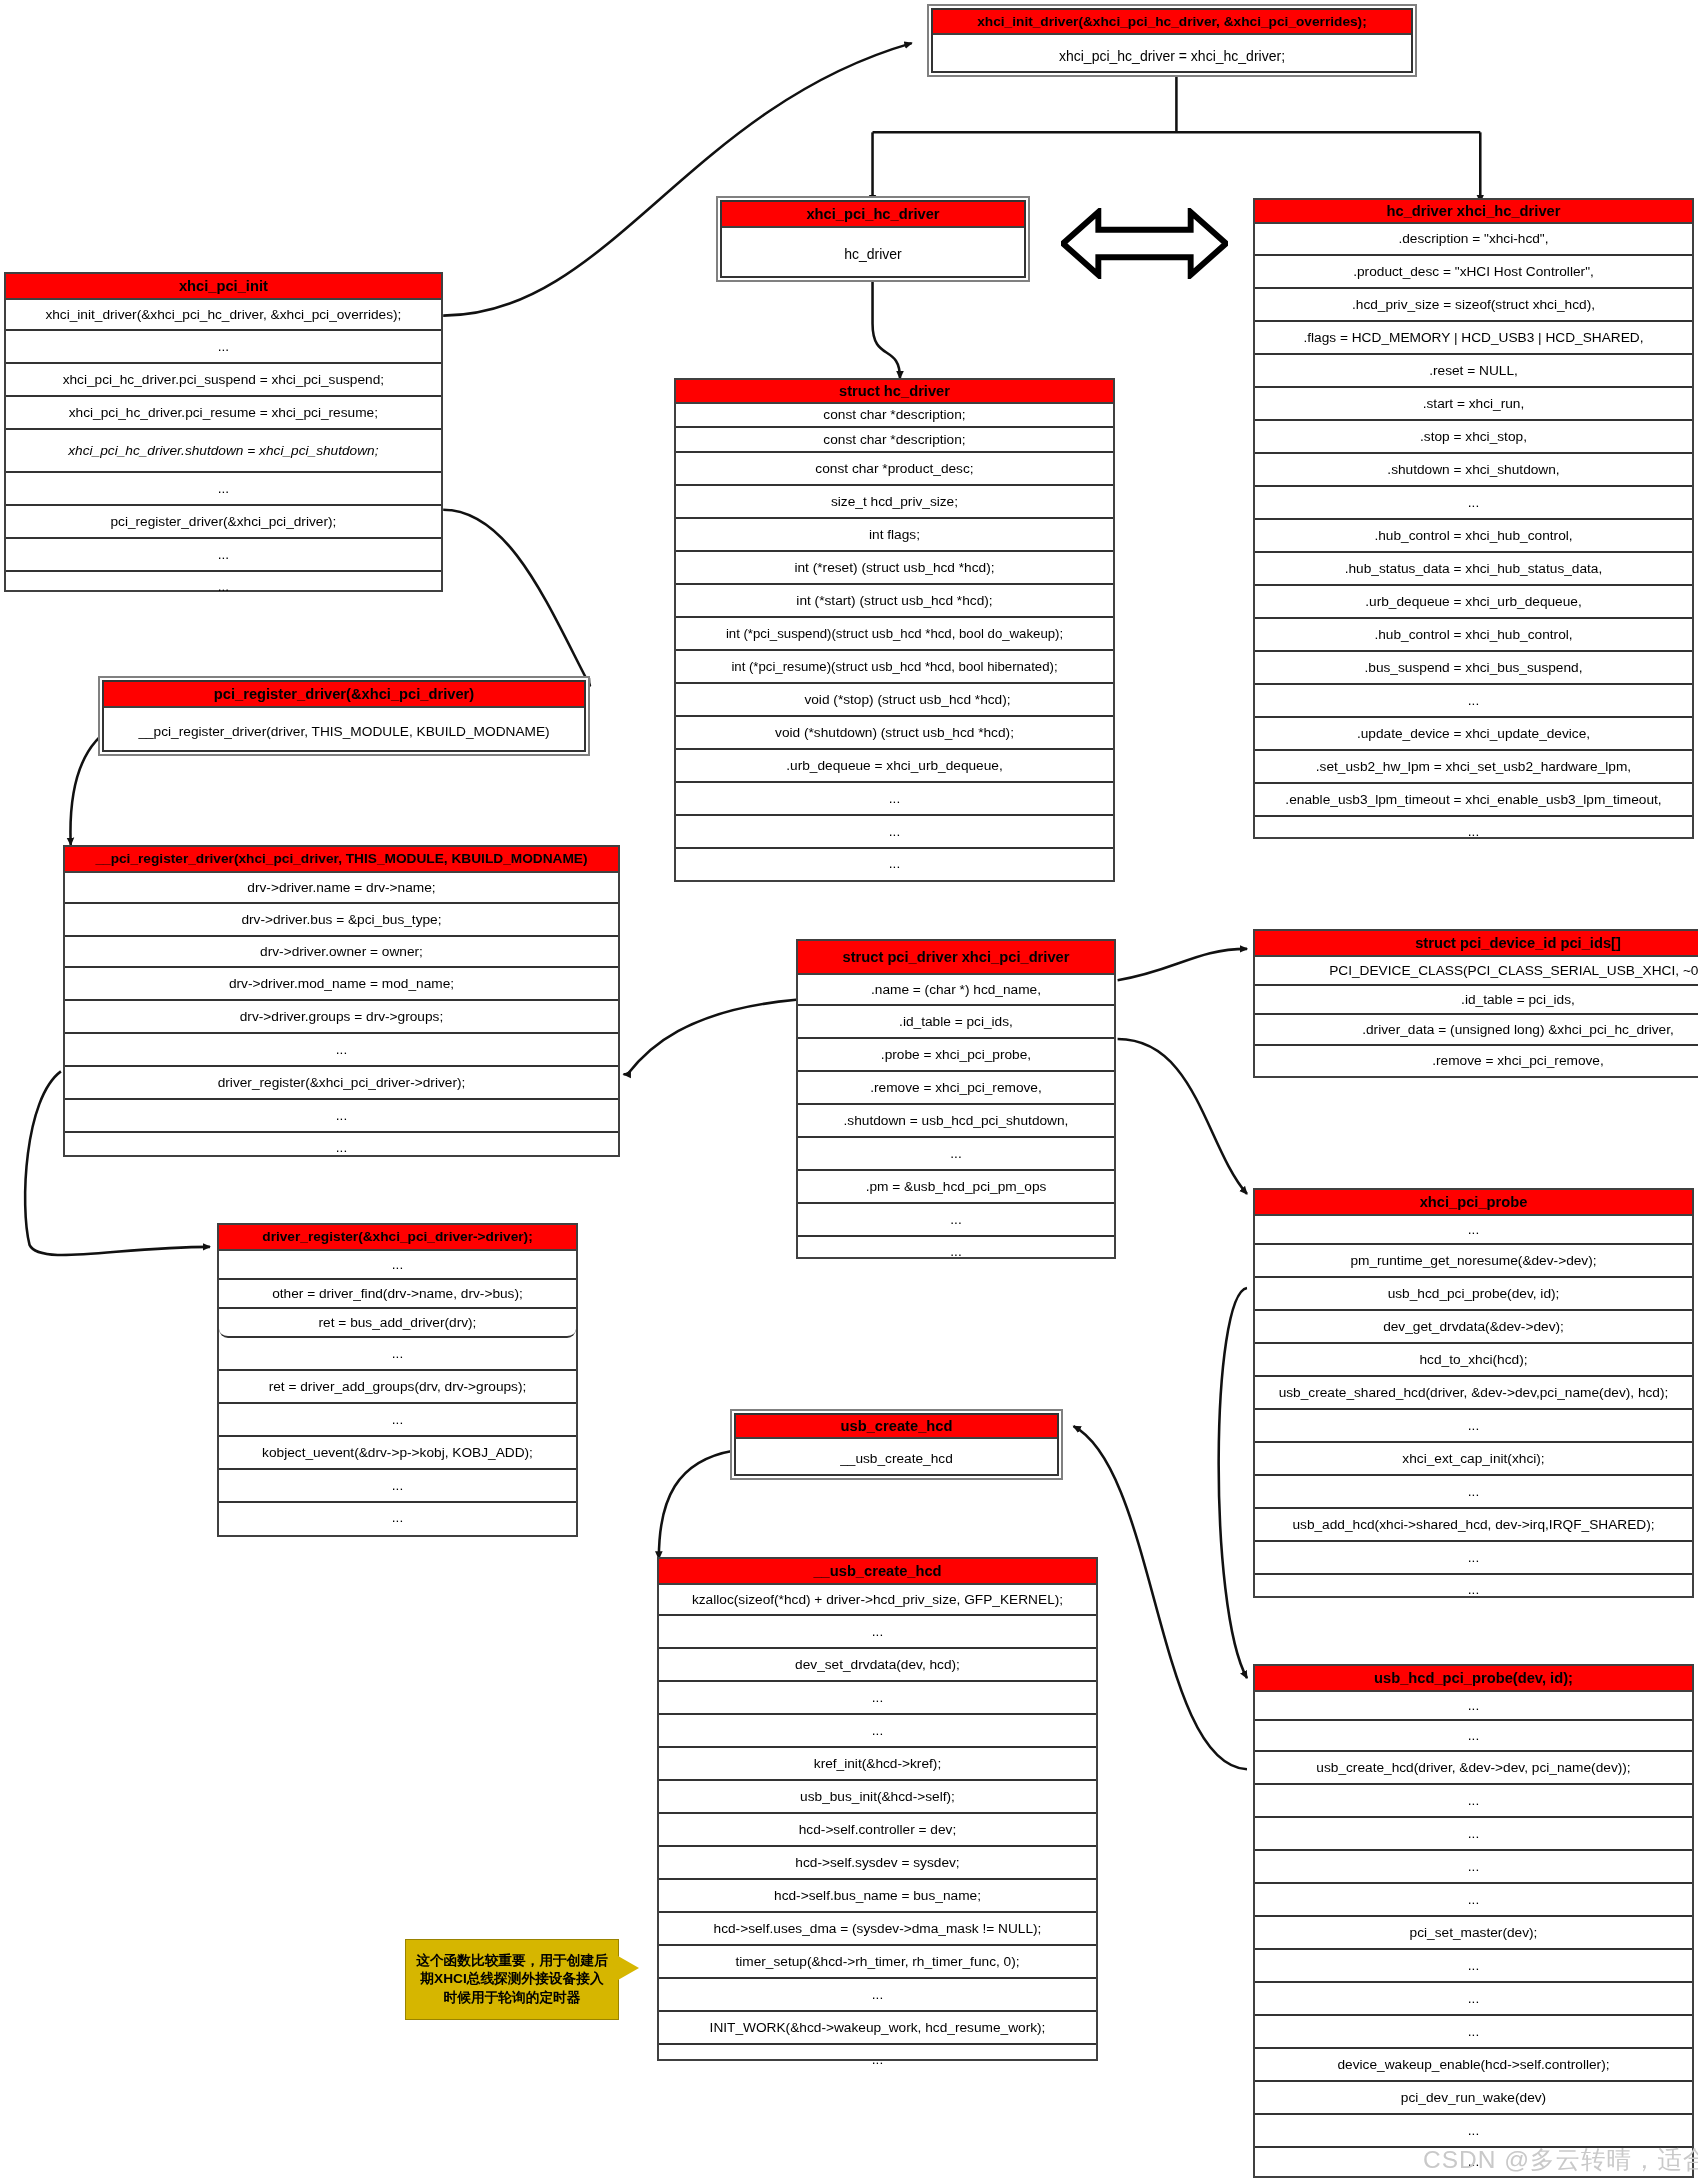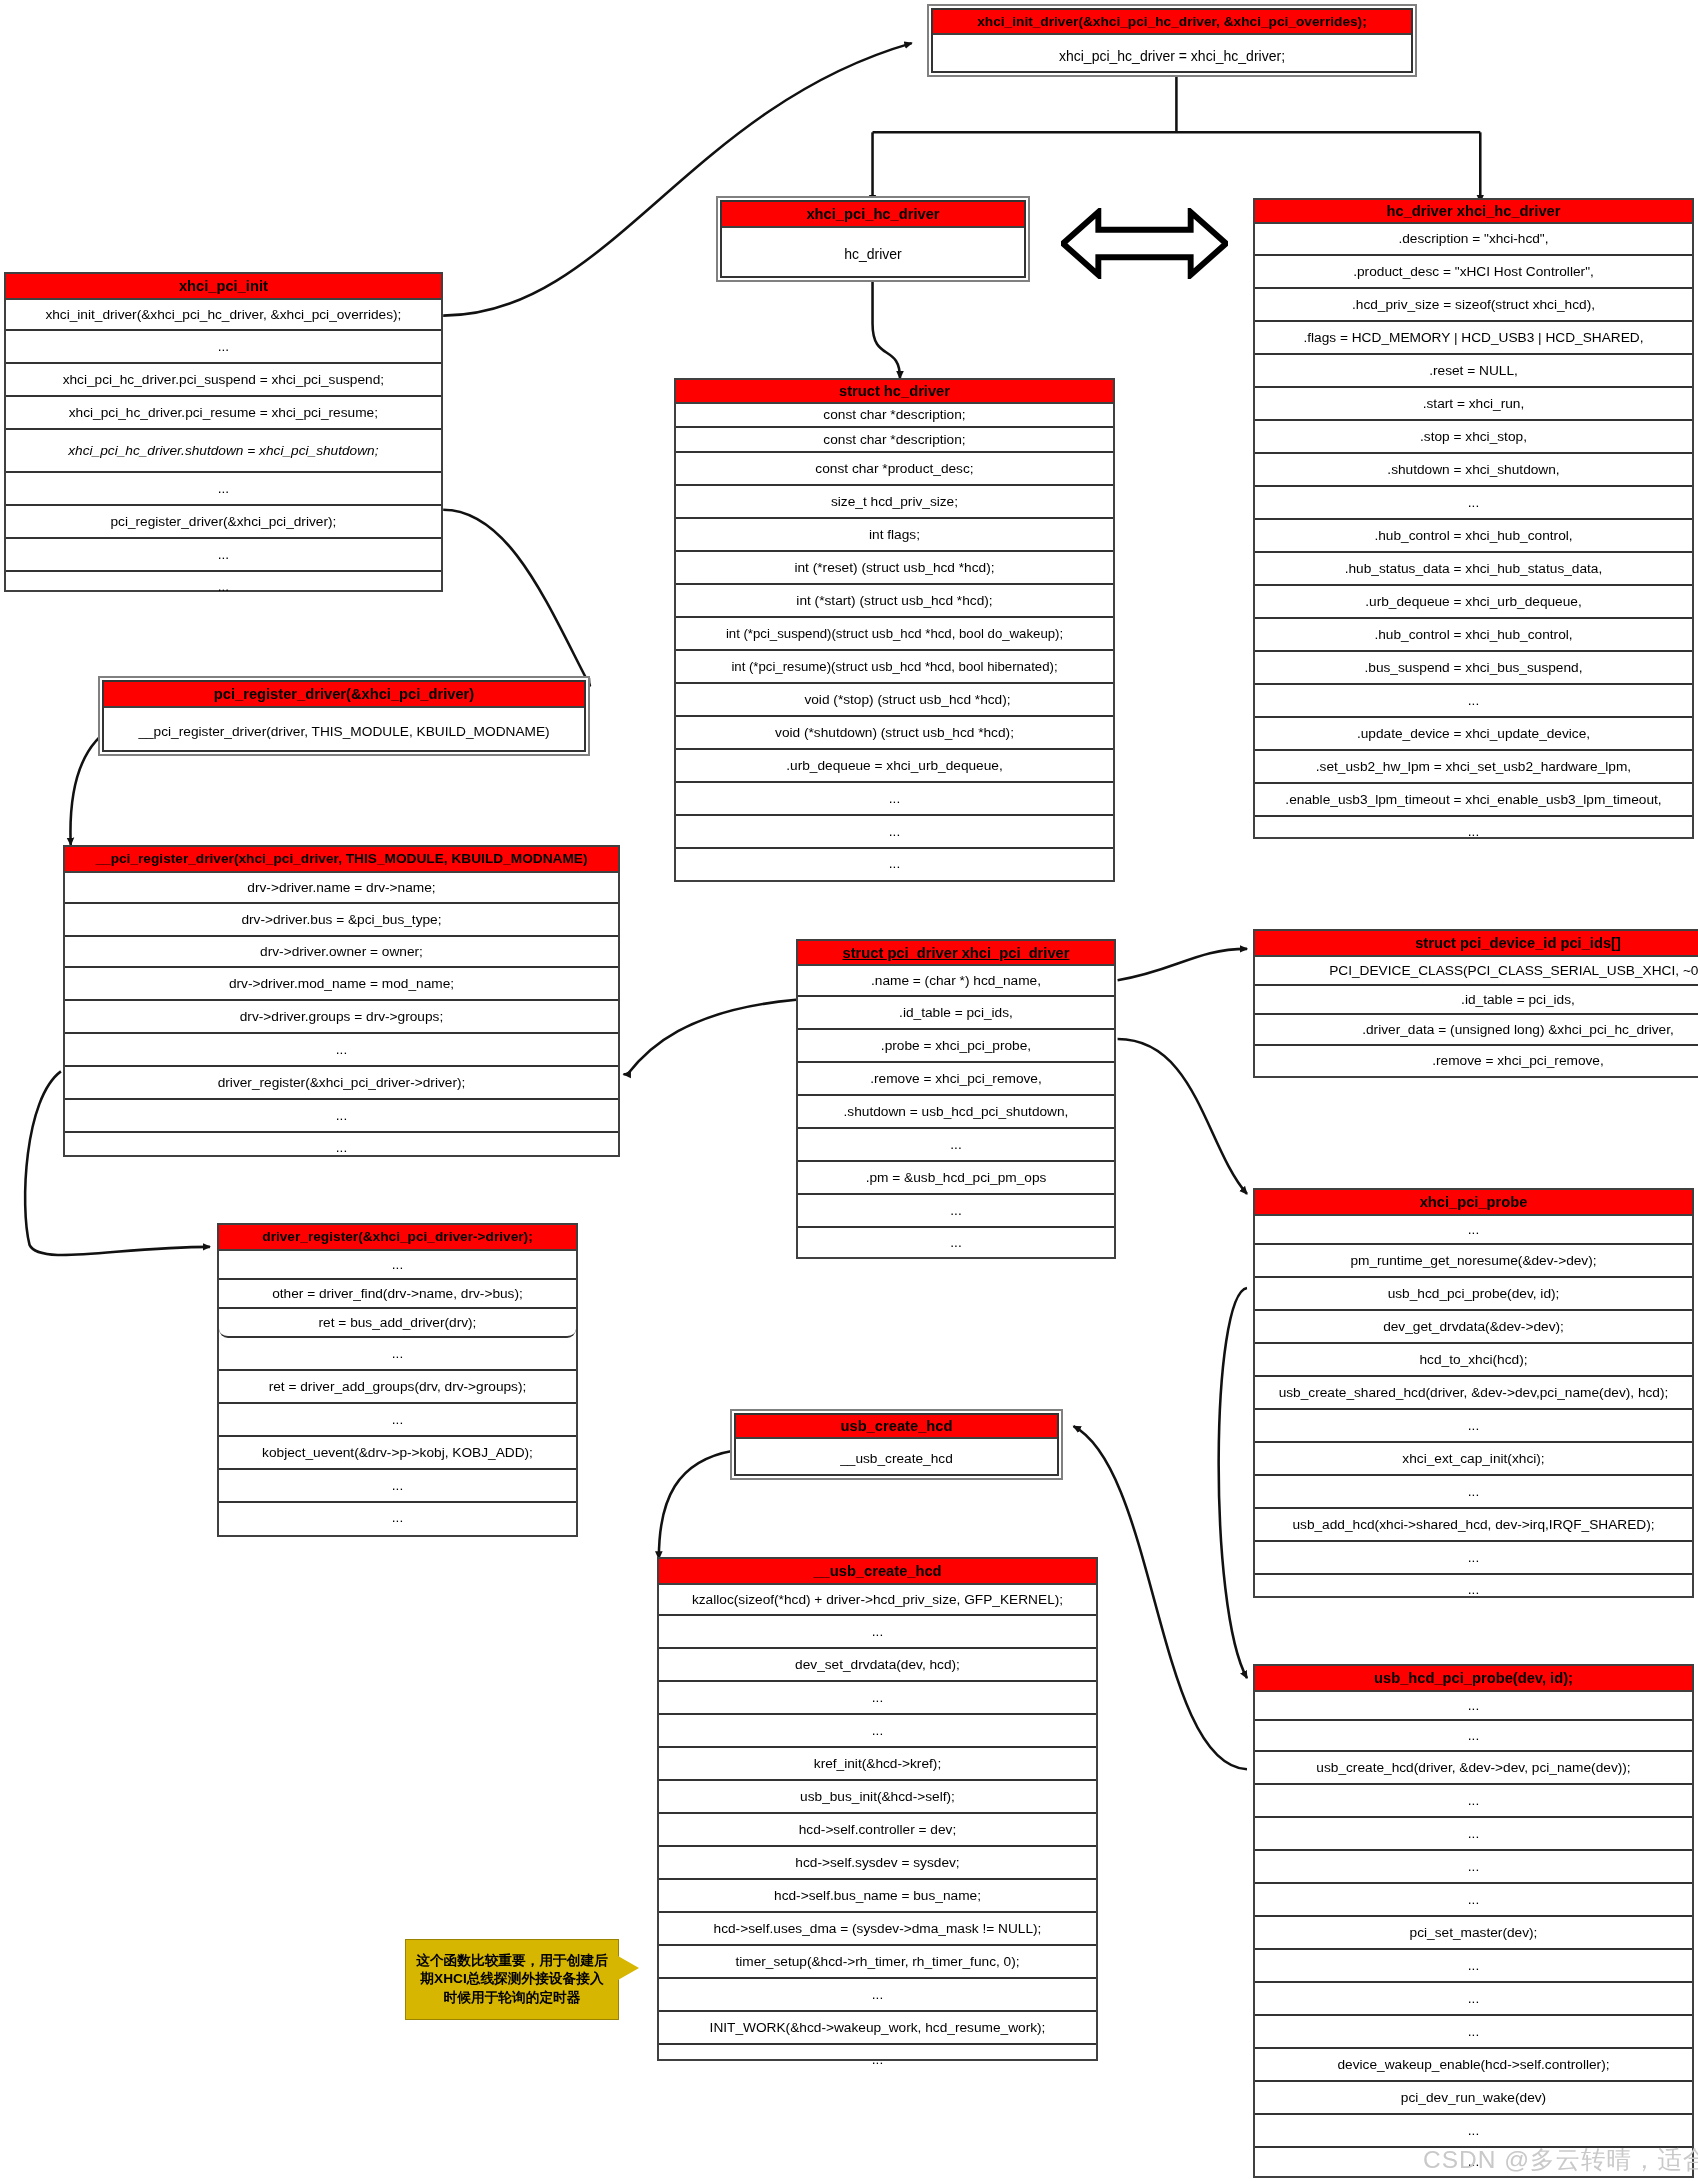--- a/index.html
+++ b/index.html
@@ -203,21 +203,21 @@
     <div class="row fs-row-sm" style="height:29px;border-radius:9px;">ret = bus_add_driver(drv);</div>
     <div class="row fs-row-sm" style="height:33px;">...</div>
     <div class="row fs-row-sm" style="height:33px;">ret = driver_add_groups(drv, drv-&gt;groups);</div>
     <div class="row fs-row-sm" style="height:33px;">...</div>
     <div class="row fs-row-sm" style="height:33px;">kobject_uevent(&amp;drv-&gt;p-&gt;kobj, KOBJ_ADD);</div>
     <div class="row fs-row-sm" style="height:33px;">...</div>
     <div class="row fs-row-sm" style="height:29px;">...</div>
   </div>
 
   <div class="node" style="left:796px;top:939px;width:320px;height:320px;">
-    <div class="hdr fs-hdr" style="height:25px;text-decoration:underline;">struct pci_driver xhci_pci_driver</div>
+    <div class="hdr fs-hdr" style="height:34px;">struct pci_driver xhci_pci_driver</div>
     <div class="row fs-row-sm" style="height:31px;">.name = (char *) hcd_name,</div>
     <div class="row fs-row-sm" style="height:33px;">.id_table = pci_ids,</div>
     <div class="row fs-row-sm" style="height:33px;">.probe = xhci_pci_probe,</div>
     <div class="row fs-row-sm" style="height:33px;">.remove = xhci_pci_remove,</div>
     <div class="row fs-row-sm" style="height:33px;">.shutdown = usb_hcd_pci_shutdown,</div>
     <div class="row fs-row-sm" style="height:33px;">...</div>
     <div class="row fs-row-sm" style="height:33px;">.pm = &amp;usb_hcd_pci_pm_ops</div>
     <div class="row fs-row-sm" style="height:33px;">...</div>
     <div class="row fs-row-sm" style="height:29px;">...</div>
   </div>

